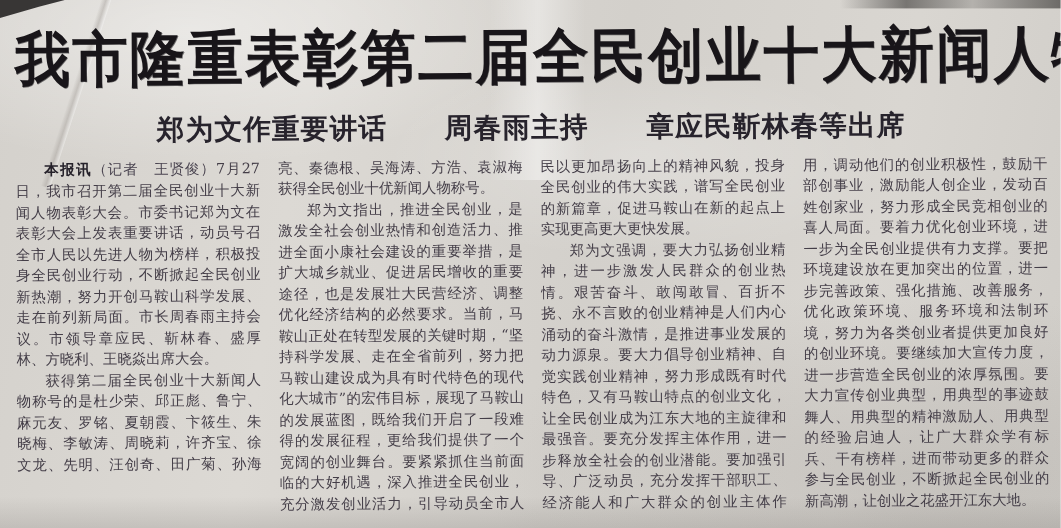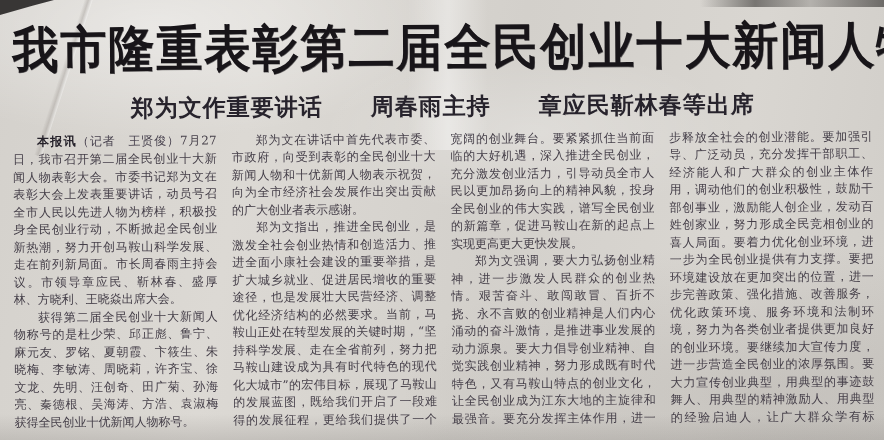--- a/index.html
+++ b/index.html
@@ -99,20 +99,19 @@
   <div class="content">
 
     <header class="head">
       <h1 class="headline">我市隆重表彰第二届全民创业十大新闻人物</h1>
       <h2 class="subheadline">郑为文作重要讲话　　周春雨主持　　章应民靳林春等出席</h2>
     </header>
 
     <section class="body-cols">
       <p class="para"><b class="lead-tag">本报讯</b><span class="lead-reporter">（记者　王贤俊）</span><span>7月27日，我市召开第二届全民创业十大新闻人物表彰大会。市委书记郑为文在表彰大会上发表重要讲话，动员号召全市人民以先进人物为榜样，积极投身全民创业行动，不断掀起全民创业新热潮，努力开创马鞍山科学发展、走在前列新局面。市长周春雨主持会议。市领导章应民、靳林春、盛厚林、方晓利、王晓焱出席大会。</span></p>
       <p class="para">获得第二届全民创业十大新闻人物称号的是杜少荣、邱正彪、鲁宁、麻元友、罗铭、夏朝霞、卞筱生、朱晓梅、李敏涛、周晓莉，许齐宝、徐文龙、先明、汪创奇、田广菊、孙海亮、秦德根、吴海涛、方浩、袁淑梅获得全民创业十优新闻人物称号。</p>
-      <p class="para">郑为文在讲话中首先代表市委、市政府，向受到表彰的全民创业十大新闻人物和十优新闻人物表示祝贺，向为全市经济社会发展作出突出贡献的广大创业者表示感谢。</p>
       <p class="para">郑为文指出，推进全民创业，是激发全社会创业热情和创造活力、推进全面小康社会建设的重要举措，是扩大城乡就业、促进居民增收的重要途径，也是发展壮大民营经济、调整优化经济结构的必然要求。当前，马鞍山正处在转型发展的关键时期，“坚持科学发展、走在全省前列，努力把马鞍山建设成为具有时代特色的现代化大城市”的宏伟目标，展现了马鞍山的发展蓝图，既给我们开启了一段难得的发展征程，更给我们提供了一个宽阔的创业舞台。要紧紧抓住当前面临的大好机遇，深入推进全民创业，充分激发创业活力，引导动员全市人民以更加昂扬向上的精神风貌，投身全民创业的伟大实践，谱写全民创业的新篇章，促进马鞍山在新的起点上实现更高更大更快发展。</p>
       <p class="para">郑为文强调，要大力弘扬创业精神，进一步激发人民群众的创业热情。艰苦奋斗、敢闯敢冒、百折不挠、永不言败的创业精神是人们内心涌动的奋斗激情，是推进事业发展的动力源泉。要大力倡导创业精神、自觉实践创业精神，努力形成既有时代特色，又有马鞍山特点的创业文化，让全民创业成为江东大地的主旋律和最强音。要充分发挥主体作用，进一步释放全社会的创业潜能。要加强引导、广泛动员，充分发挥干部职工、经济能人和广大群众的创业主体作用，调动他们的创业积极性，鼓励干部创事业，激励能人创企业，发动百姓创家业，努力形成全民竞相创业的喜人局面。要着力优化创业环境，进一步为全民创业提供有力支撑。要把环境建设放在更加突出的位置，进一步完善政策、强化措施、改善服务，优化政策环境、服务环境和法制环境，努力为各类创业者提供更加良好的创业环境。要继续加大宣传力度，进一步营造全民创业的浓厚氛围。要大力宣传创业典型，用典型的事迹鼓舞人、用典型的精神激励人、用典型的经验启迪人，让广大群众学有标兵、干有榜样，进而带动更多的群众参与全民创业，不断掀起全民创业的新高潮，让创业之花盛开江东大地。</p>
 
     </section>
 
   </div>
 </div>
 
 </body></html>

